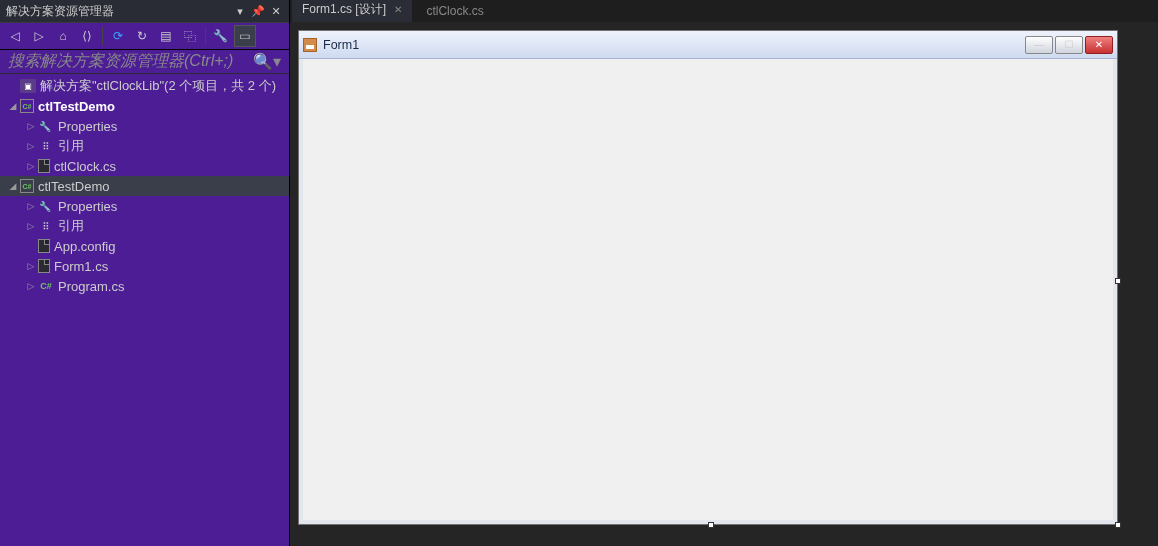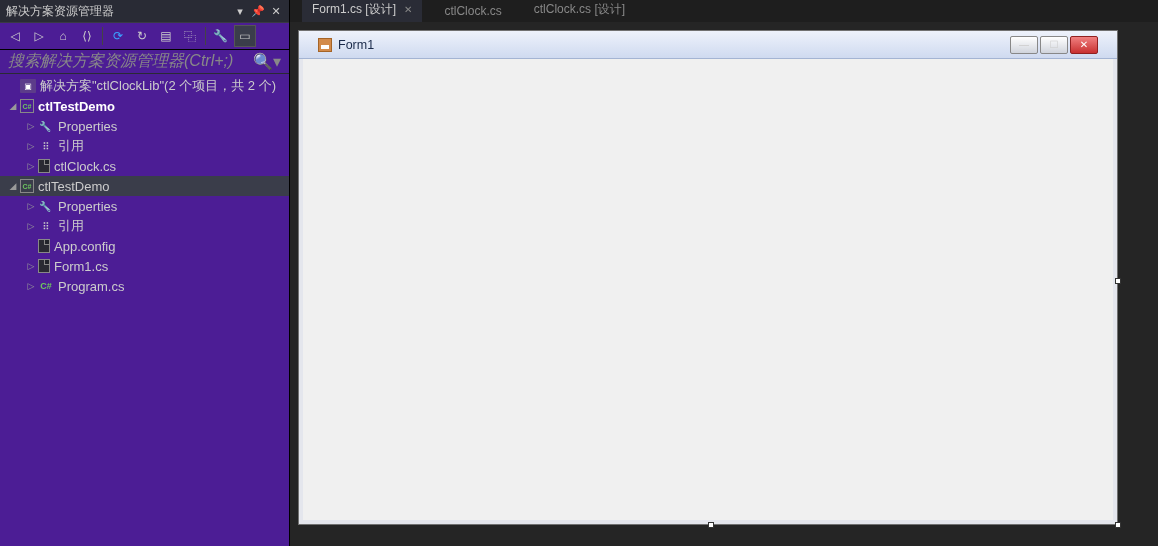--- a/index.html
+++ b/index.html
@@ -27,27 +27,27 @@
 .nicon.wrench { color:#ccc; }
 .nicon.ref { color:#ccc; }
 .nicon.file { border:1px solid #888; width:12px; height:14px; background:#2a2a33; position:relative; }
 .nicon.file::after { content:""; position:absolute; top:0; right:0; width:4px; height:4px; background:#21232a; border-left:1px solid #888; border-bottom:1px solid #888; }
 .nicon.cs { color:#6dc75f; font-weight:bold; font-size:9px; }
 .nlabel { white-space:nowrap; }
 .bold { font-weight:bold; color:#fff; }
 
 
 .main { flex:1; background:#1e1e1e; display:flex; flex-direction:column; }
-.tabs { height:22px; display:flex; align-items:flex-end; gap:12px; padding-left:12px; overflow:hidden;text-align:right; }
+.tabs { height:22px; display:flex; align-items:flex-end; gap:4px; padding-left:2px; overflow:hidden;text-align:right; }
 .tab { padding:2px 10px 4px 10px; font-size:12px; color:#888; display:flex; align-items:center; gap:8px; cursor:pointer; }
 .tab.active { background:#2a2c36; color:#ccc; }
 .tab .tx { font-size:10px; color:#888; }
 .designer { flex:1; background:#252525; padding:8px; position:relative; }
 .formhost { position:absolute; left:8px; top:8px; width:820px; height:495px; border:1px solid #717171; background:#e4e6ed; }
-.titlebar { height:28px; background:linear-gradient(#eef2fb,#cfdaf0); display:flex; align-items:center; padding:0 19px; border-bottom:1px solid #a4b4d3; }
+.titlebar { height:28px; background:linear-gradient(#eef2fb,#cfdaf0); display:flex; align-items:center; padding:0 4px; border-bottom:1px solid #a4b4d3; }
 .ticon { width:14px; height:14px; background:#d38b4b; border:1px solid #a56427; margin-right:6px; position:relative; }
 .ticon::after { content:""; position:absolute; left:2px; top:6px; width:8px; height:4px; background:#fff; }
 .ttitle { flex:1; font-size:12.5px; color:#1a2a4a; }
 .wbtn { width:28px; height:18px; margin-left:2px; border:1px solid #888; border-radius:2px; background:linear-gradient(#fff,#d0d4dc); display:flex; align-items:center; justify-content:center; font-size:10px; cursor:pointer; }
 .wbtn.close { background:linear-gradient(#f08080,#c83030); color:#fff; border-color:#902020; }
 .client { position:absolute; left:4px; top:28px; right:4px; bottom:4px; background:#f0f0f0; }
 .handle { position:absolute; width:6px; height:6px; background:#fff; border:1px solid #333; }
 .h-r { right:-4px; top:50%; }
 .h-b { bottom:-4px; left:50%; }
 .h-br { right:-4px; bottom:-4px; }
@@ -141,23 +141,20 @@
 
 <div class="main">
   <div class="tabs" id="tabs">
       <div class="tab active">
         <span>Form1.cs [设计]</span>
         <span class="tx">✕</span>
       </div>
       <div class="tab">
         <span>ctlClock.cs</span>
       </div>
-      <div class="tab">
-        <span>ctlClock.cs [设计]</span>
-      </div>
     </div>
   <div class="designer">
     <div class="formhost">
       <div class="titlebar">
         <div class="ticon"></div>
         <div class="ttitle">Form1</div>
         <div class="wbtn">—</div>
         <div class="wbtn">☐</div>
         <div class="wbtn close">✕</div>
       </div>

